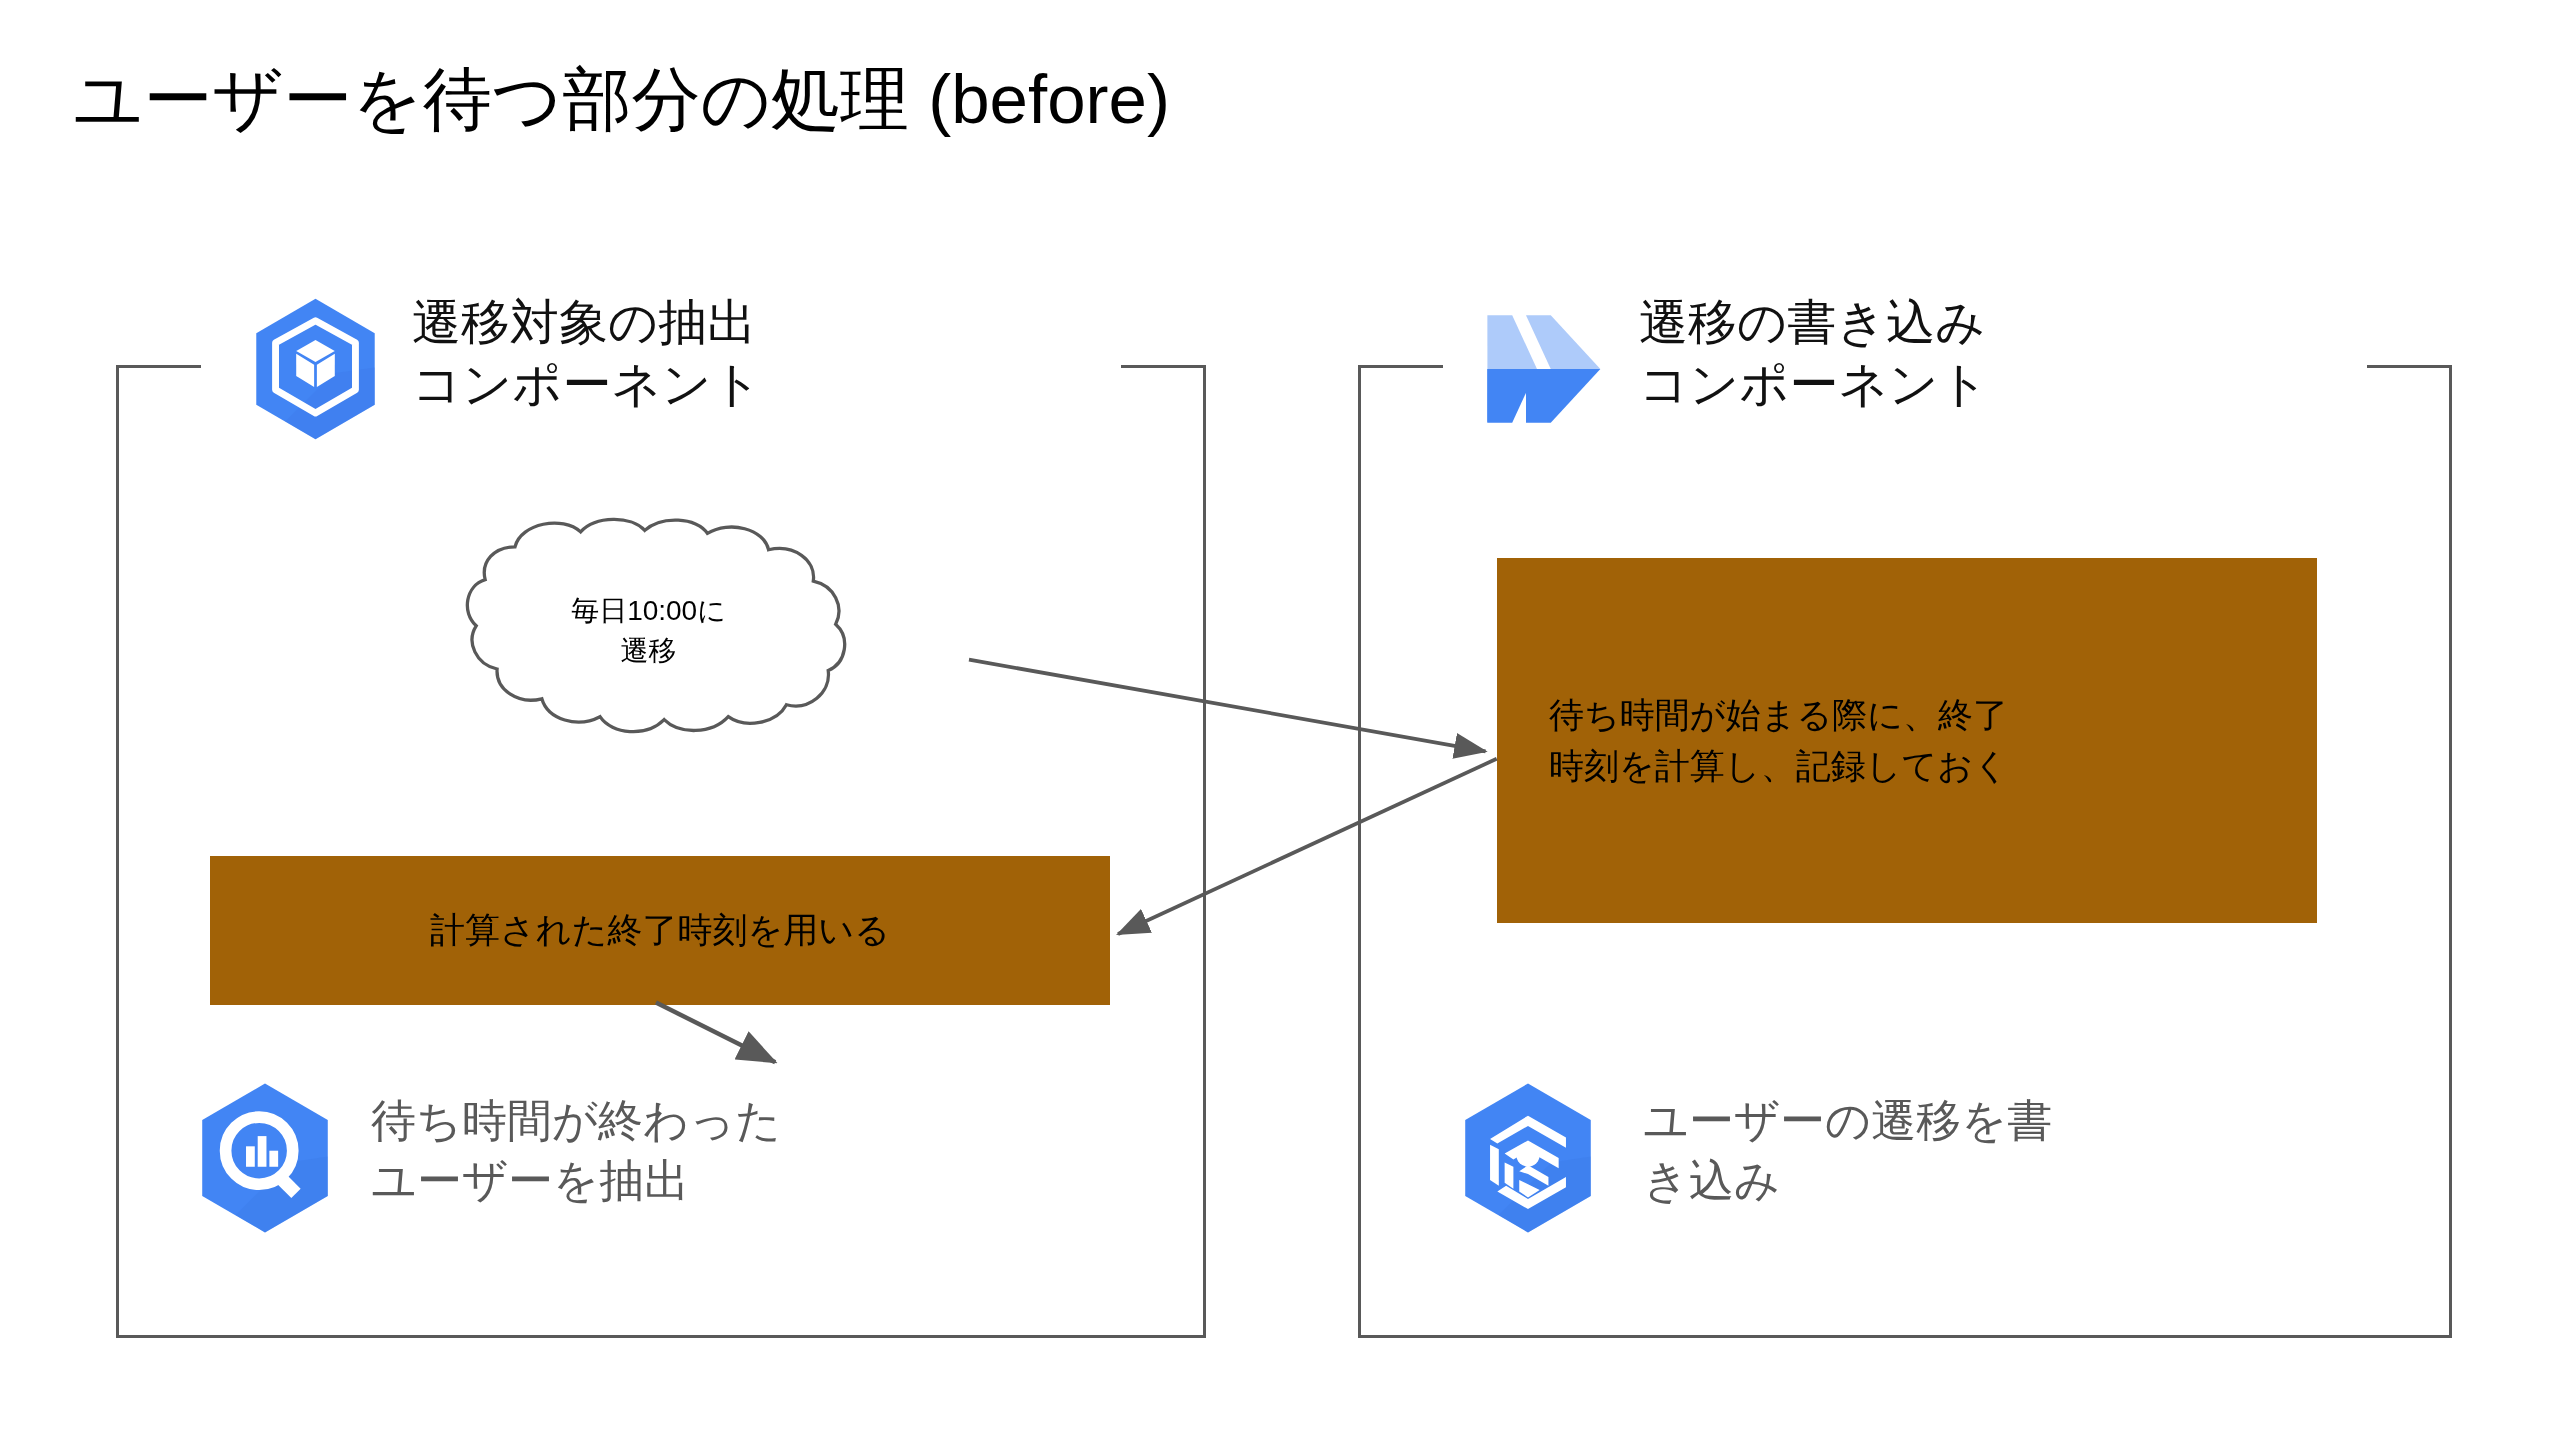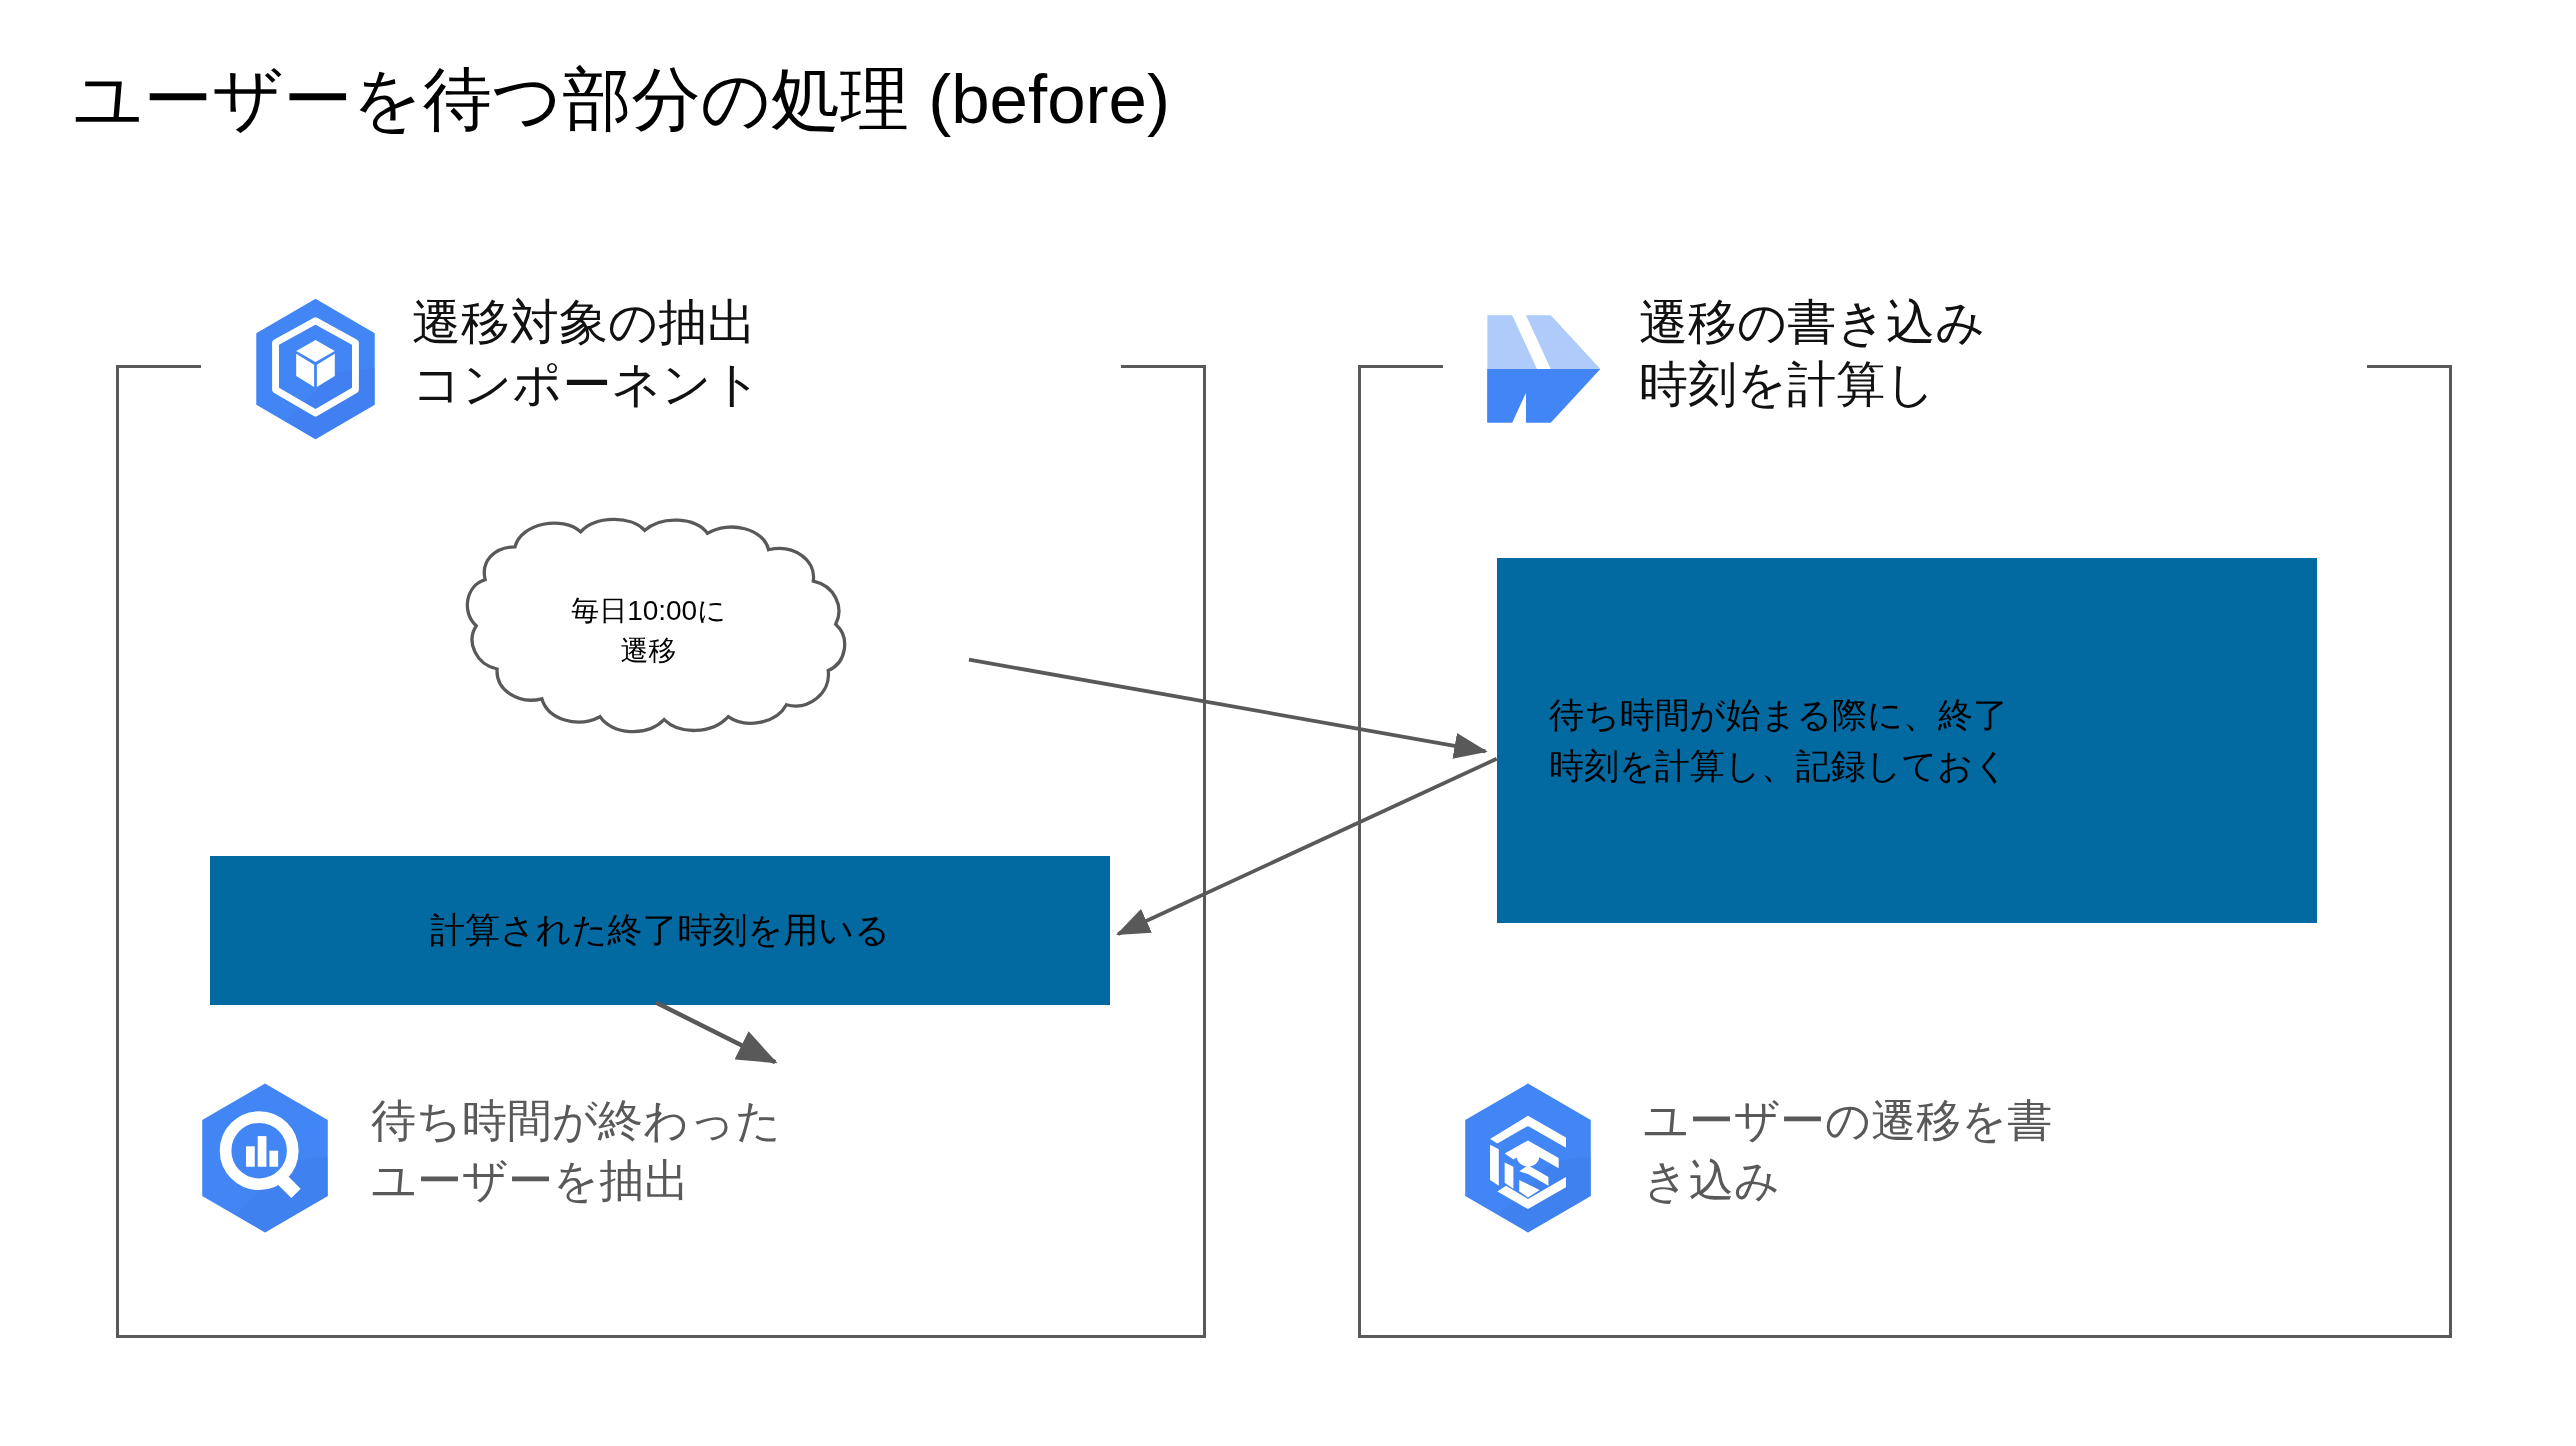--- a/index.html
+++ b/index.html
@@ -95,21 +95,21 @@
     text-align: center;
     font-size: 28px;
     line-height: 1.42;
     color: #000000;
     white-space: pre-line;
   }
 
   
   .note-box {
     position: absolute;
-    background: #0369a1;
+    background: #a16207;
     display: flex;
     align-items: center;
     justify-content: flex-start;
   }
   .note-text {
     font-size: 35px;
     line-height: 1.45;
     color: #000000;
     white-space: pre-line;
   }
@@ -216,21 +216,21 @@
           </g>
           <g clip-path="url(#chevBot)">
             <path d="M10 53 L28 53 L28 53 L10 92 L10 53 Z" fill="#4285F4"></path>
             <path d="M10 53 L46 53 L28 92 L10 92 Z" fill="#4285F4"></path>
             <path d="M38 53 L92 53 L56 92 L38 92 Z" fill="#4285F4"></path>
           </g>
         </svg>
       </div>
 
       <div class="header-title">遷移の書き込み
-時刻を計算し</div>
+コンポーネント</div>
     </div>
   </div>
 
   <div id="cloud-shape">
     <svg viewBox="0 0 470 155" preserveAspectRatio="none">
       <path d="M118 22
                C122 6 150 1 162 12
                C172 1 196 1 205 11
                C216 1 240 2 247 13
                C262 4 285 10 288 24

